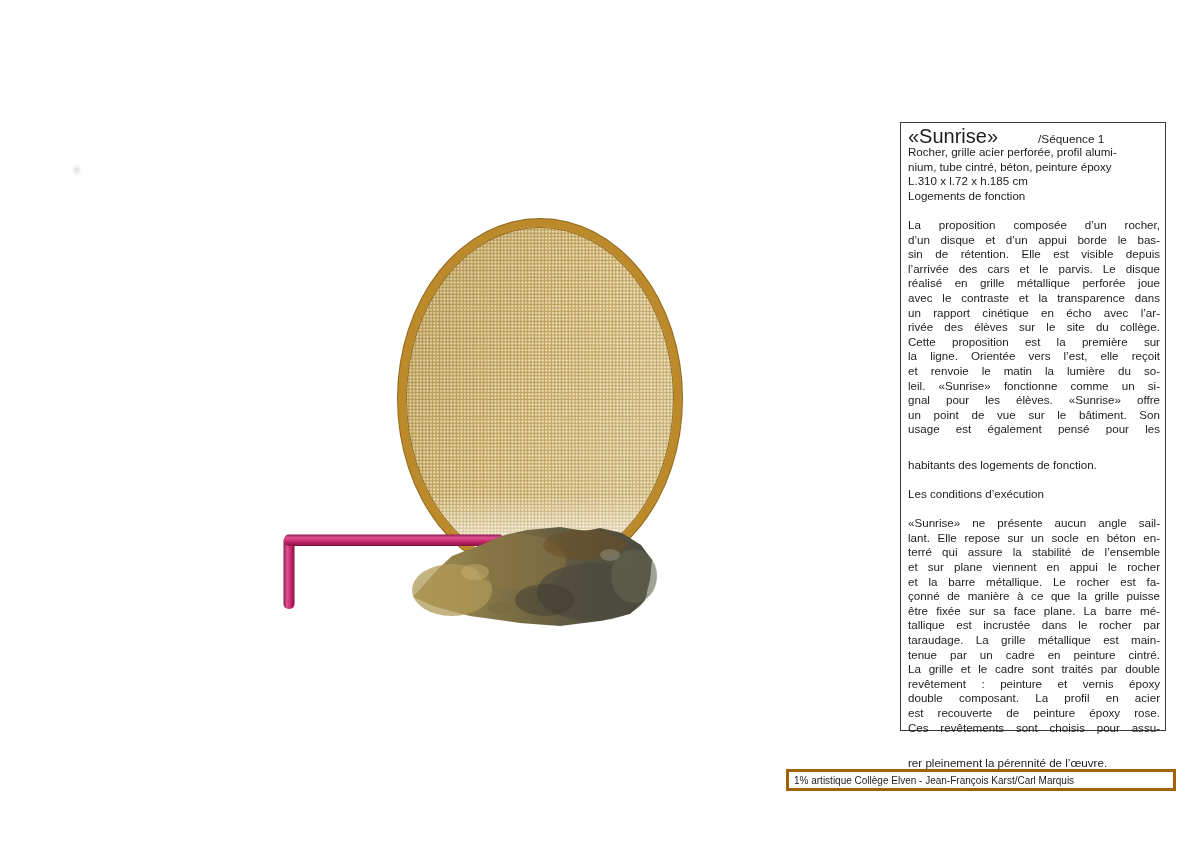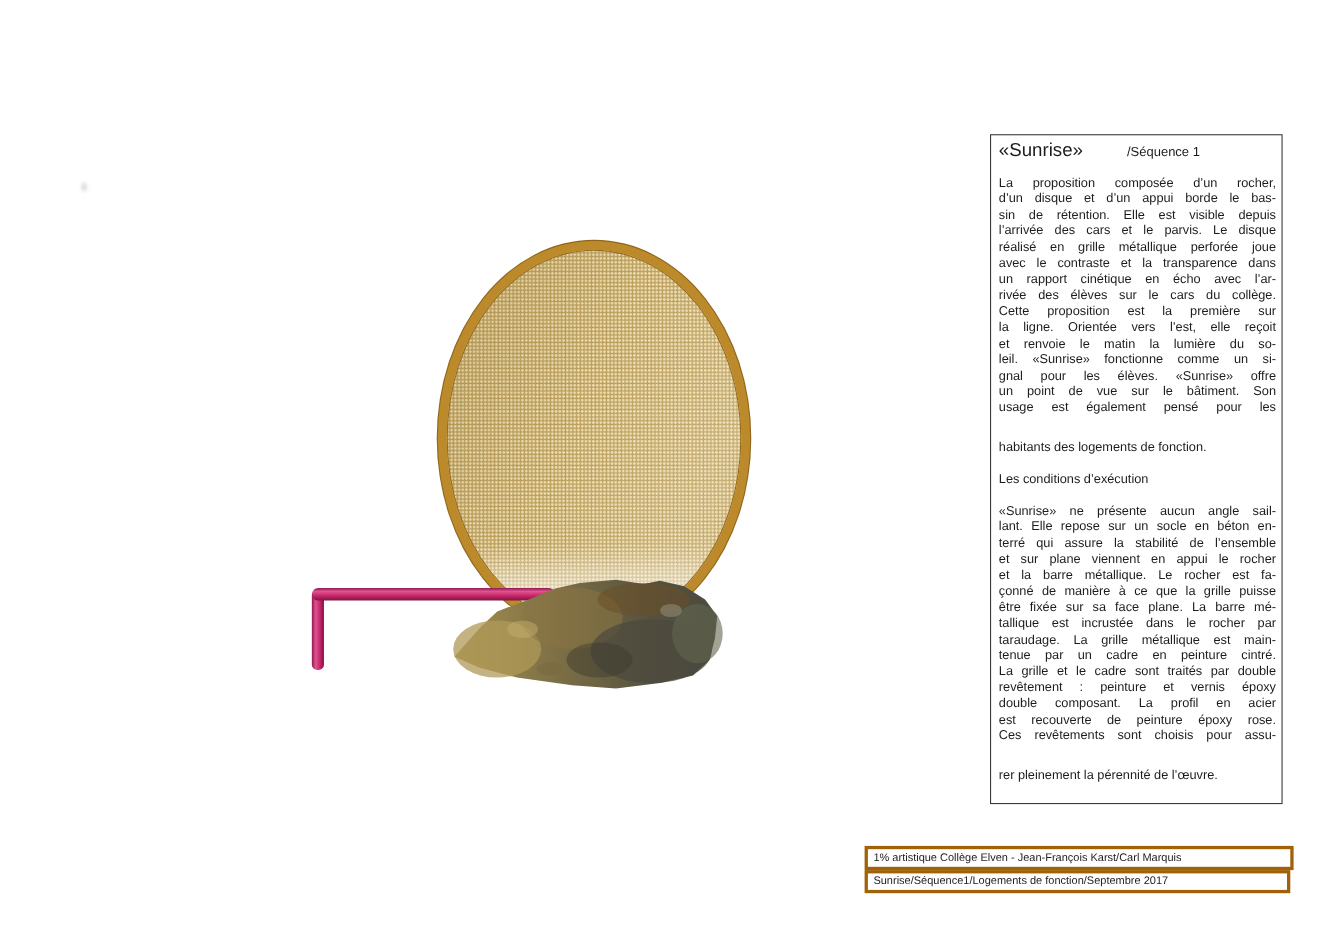--- a/index.html
+++ b/index.html
@@ -31,21 +31,21 @@
 
   
   .panel{
     position:absolute;left:900px;top:122px;width:266px;height:609px;
     box-sizing:border-box;border:1px solid #3a3a3a;background:#fff;
     padding:5px 5px 0 7px;
     font-size:11.6px;line-height:14.6px;letter-spacing:0;
   }
   .line{height:14.6px;overflow:hidden;white-space:normal;}
   .title-line{height:17px;line-height:17px;}
-  .title-big{font-size:17px;}
+  .title-big{font-size:20px;}
   .title-rest{font-size:11.8px;margin-left:40px;}
   .block-gap{margin-top:14.6px;}
   .para .line{text-align:justify;text-align-last:justify;}
   .para .line:last-child{text-align-last:left;margin-top:21px;}
 
   
   .footer-box{
     position:absolute;box-sizing:border-box;border:3px solid #a16207;background:#fff;
     font-size:10px;display:flex;align-items:center;padding:0 5px;white-space:nowrap;overflow:hidden;margin-left:11px;
   }
@@ -102,29 +102,35 @@
       <ellipse cx="475" cy="572" rx="14" ry="8" fill="#c4ad6e" opacity="0.5"></ellipse>
       <ellipse cx="610" cy="555" rx="10" ry="6" fill="#8d8a74" opacity="0.6"></ellipse>
       <ellipse cx="500" cy="608" rx="12" ry="6" fill="#7a6a3e" opacity="0.55"></ellipse>
     </g>
   </svg>
 
   <div class="panel">
     <div class="line title-line">
       <span class="title-big">«Sunrise»</span><span class="title-rest">/Séquence 1</span>
     </div>
+    <div class="lines">
+        <div class="line">Rocher, grille acier perforée, profil alumi-</div>
+        <div class="line">nium, tube cintré, béton, peinture époxy</div>
+        <div class="line">L.310 x l.72 x h.185 cm</div>
+        <div class="line">Logements de fonction</div>
+      </div>
     <div class="lines para block-gap">
         <div class="line">La proposition composée d’un rocher,</div>
         <div class="line">d’un disque et d’un appui borde le bas-</div>
         <div class="line">sin de rétention. Elle est visible depuis</div>
         <div class="line">l’arrivée des cars et le parvis. Le disque</div>
         <div class="line">réalisé en grille métallique perforée joue</div>
         <div class="line">avec le contraste et la transparence dans</div>
         <div class="line">un rapport cinétique en écho avec l’ar-</div>
-        <div class="line">rivée des élèves sur le cars du collège.</div>
+        <div class="line">rivée des élèves sur le site du collège.</div>
         <div class="line">Cette proposition est la première sur</div>
         <div class="line">la ligne. Orientée vers l’est, elle reçoit</div>
         <div class="line">et renvoie le matin la lumière du so-</div>
         <div class="line">leil. «Sunrise» fonctionne comme un si-</div>
         <div class="line">gnal pour les élèves. «Sunrise» offre</div>
         <div class="line">un point de vue sur le bâtiment. Son</div>
         <div class="line">usage est également pensé pour les</div>
         <div class="line">habitants des logements de fonction.</div>
       </div>
     <div class="line block-gap">Les conditions d’exécution</div>
@@ -144,17 +150,14 @@
         <div class="line">double composant. La profil en acier</div>
         <div class="line">est recouverte de peinture époxy rose.</div>
         <div class="line">Ces revêtements sont choisis pour assu-</div>
         <div class="line">rer pleinement la pérennité de l’œuvre.</div>
       </div>
   </div>
 
   <div class="footer-box first">
     <span>1% artistique Collège Elven - Jean-François Karst/Carl Marquis</span>
   </div>
-  <div class="footer-box second">
-    <span>Sunrise/Séquence1/Logements de fonction/Septembre 2017</span>
-  </div>
 
 </div>
 
 </body></html>

